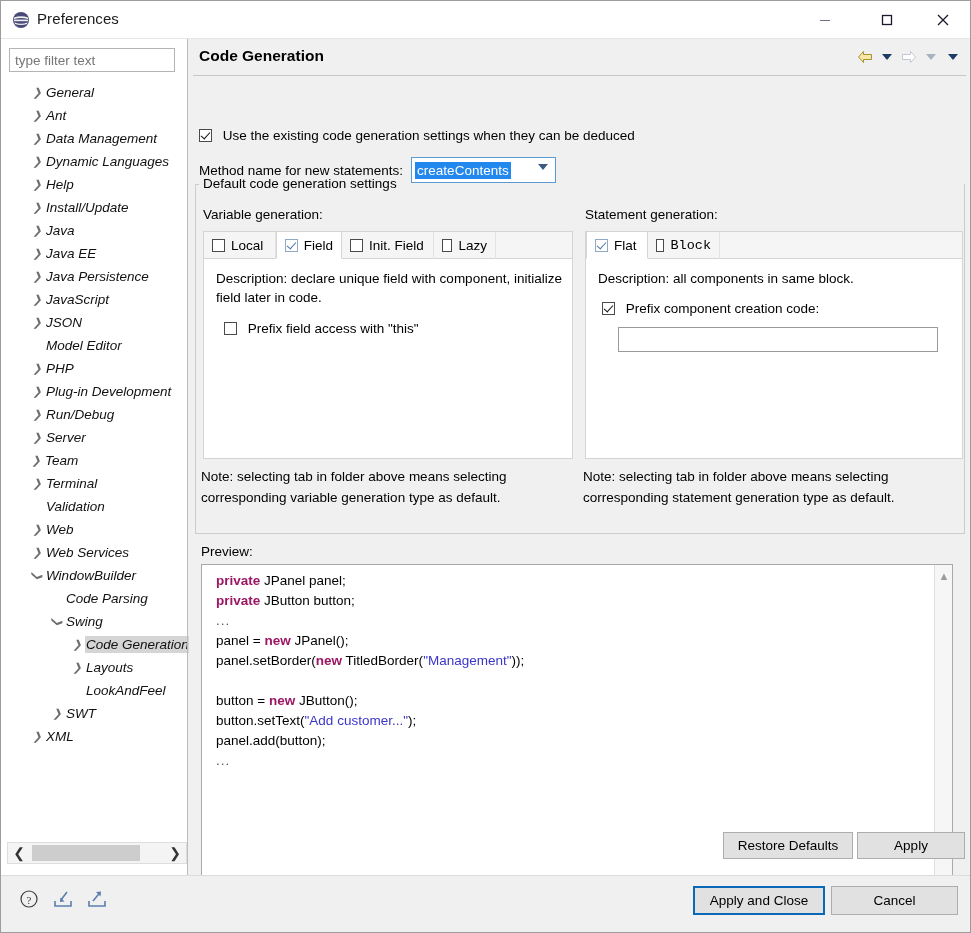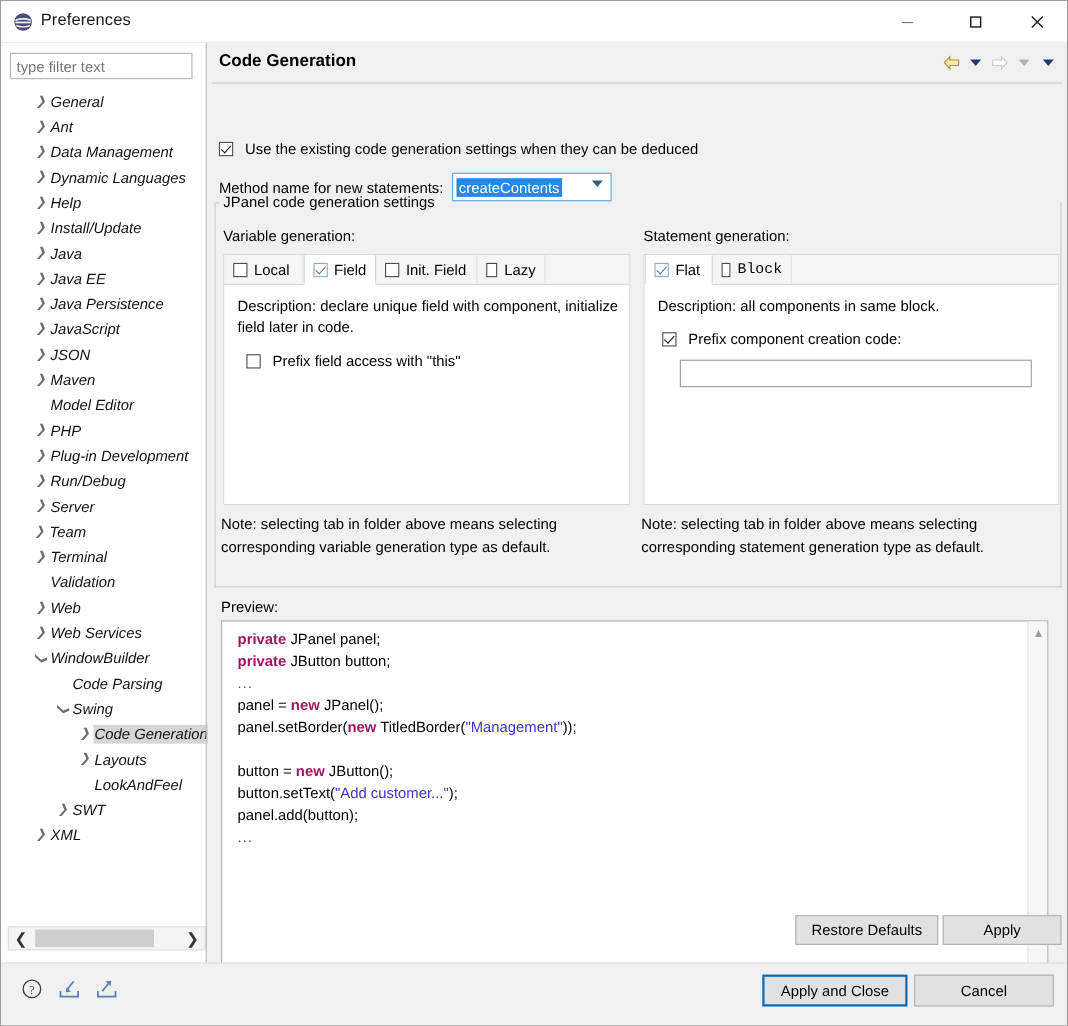--- a/index.html
+++ b/index.html
@@ -323,21 +323,20 @@
         <div class="trow" style="padding-left: 12px;"><span class="tw">❯</span><span class="tlabel">Ant</span></div>
         <div class="trow" style="padding-left: 12px;"><span class="tw">❯</span><span class="tlabel">Data Management</span></div>
         <div class="trow" style="padding-left: 12px;"><span class="tw">❯</span><span class="tlabel">Dynamic Languages</span></div>
         <div class="trow" style="padding-left: 12px;"><span class="tw">❯</span><span class="tlabel">Help</span></div>
         <div class="trow" style="padding-left: 12px;"><span class="tw">❯</span><span class="tlabel">Install/Update</span></div>
         <div class="trow" style="padding-left: 12px;"><span class="tw">❯</span><span class="tlabel">Java</span></div>
         <div class="trow" style="padding-left: 12px;"><span class="tw">❯</span><span class="tlabel">Java EE</span></div>
         <div class="trow" style="padding-left: 12px;"><span class="tw">❯</span><span class="tlabel">Java Persistence</span></div>
         <div class="trow" style="padding-left: 12px;"><span class="tw">❯</span><span class="tlabel">JavaScript</span></div>
         <div class="trow" style="padding-left: 12px;"><span class="tw">❯</span><span class="tlabel">JSON</span></div>
-        <div class="trow" style="padding-left: 12px;"><span class="tw">❯</span><span class="tlabel">Maven</span></div>
         <div class="trow" style="padding-left: 12px;"><span class="tw">&nbsp;</span><span class="tlabel">Model Editor</span></div>
         <div class="trow" style="padding-left: 12px;"><span class="tw">❯</span><span class="tlabel">PHP</span></div>
         <div class="trow" style="padding-left: 12px;"><span class="tw">❯</span><span class="tlabel">Plug-in Development</span></div>
         <div class="trow" style="padding-left: 12px;"><span class="tw">❯</span><span class="tlabel">Run/Debug</span></div>
         <div class="trow" style="padding-left: 12px;"><span class="tw">❯</span><span class="tlabel">Server</span></div>
         <div class="trow" style="padding-left: 11px;"><span class="tw">❯</span><span class="tlabel">Team</span></div>
         <div class="trow" style="padding-left: 12px;"><span class="tw">❯</span><span class="tlabel">Terminal</span></div>
         <div class="trow" style="padding-left: 12px;"><span class="tw">&nbsp;</span><span class="tlabel">Validation</span></div>
         <div class="trow" style="padding-left: 12px;"><span class="tw">❯</span><span class="tlabel">Web</span></div>
         <div class="trow" style="padding-left: 12px;"><span class="tw">❯</span><span class="tlabel">Web Services</span></div>
@@ -395,21 +394,21 @@
 
       <div id="method-row">
         <span id="method-label">Method name for new statements:</span>
         <div id="method-combo">
           <span id="method-value">createContents</span>
           <span class="cbarrow"></span>
         </div>
       </div>
 
       <div id="group"></div>
-      <div id="group-title">JPanel code generation settings</div>
+      <div id="group-title">Default code generation settings</div>
 
       <div class="col-label" id="var-label">Variable generation:</div>
       <div class="col-label" id="stm-label">Statement generation:</div>
 
       <div class="tabfolder" id="var-tabs">
         <div class="tabstrip" id="var-tabstrip">
             <div class="tab" style="left: 0px; width: 72px;">
               <span class="chk"></span>
               <span>Local</span>
             </div>

